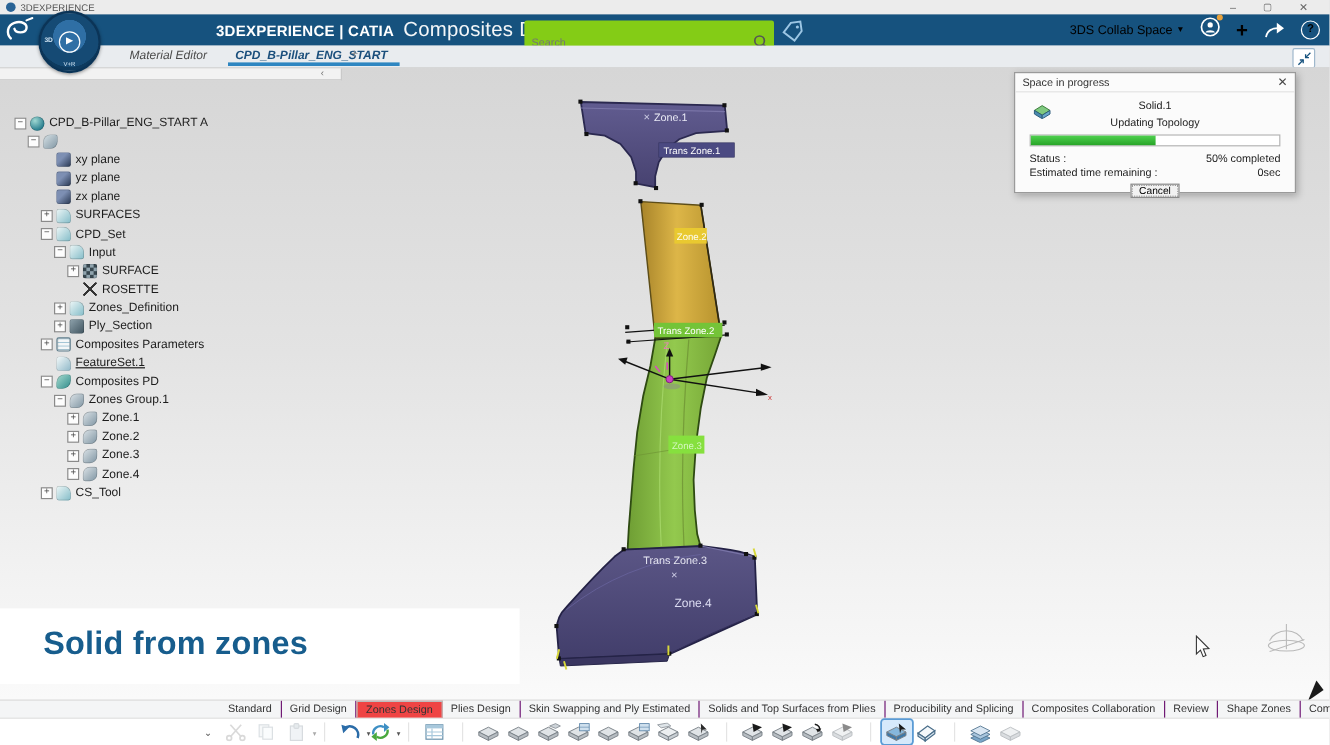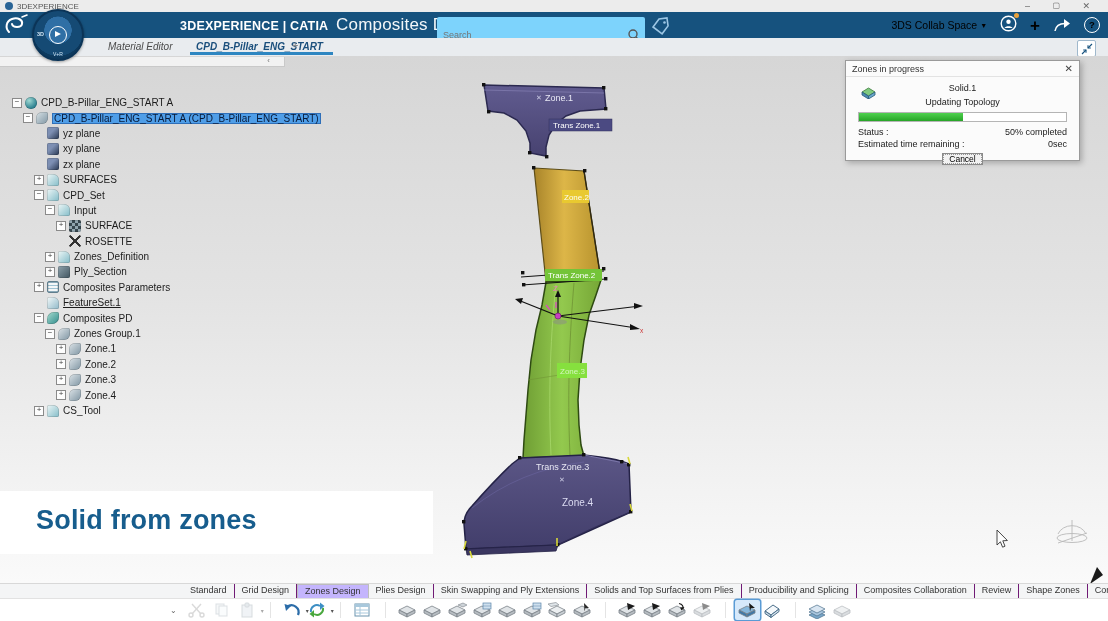--- a/index.html
+++ b/index.html
@@ -8,21 +8,21 @@
   
   .titlebar{position:absolute;left:0;top:0;width:100%;height:12px;background:#ececec;border-bottom:1px solid #dcdcdc;display:flex;align-items:center;font-size:8px;color:#555;}
   .titlebar .appico{width:8px;height:8px;border-radius:50%;background:#2a6496;margin:0 4px 0 5px;}
   .wctrl{position:absolute;top:0;font-size:9px;color:#666;line-height:12px;}
   
   .topbar{position:absolute;left:0;top:12px;width:100%;height:26px;background:#16527e;display:flex;align-items:center;color:#fff;}
   .swoosh{margin-left:4px;}
   .brand{margin-left:150px;font-size:12.5px;letter-spacing:.2px;white-space:nowrap;}
   .brand b{font-weight:bold;}
   .brand .app{font-weight:normal;font-size:17px;opacity:.95;margin-left:4px;}
-  .search-wrap{position:absolute;left:437px;top:17px;width:208px;height:35px;background:#7dd3fc;border-radius:2px;display:flex;align-items:center;}
+  .search-wrap{position:absolute;left:437px;top:17px;width:208px;height:35px;background:#84cc16;border-radius:2px;display:flex;align-items:center;}
   .search-wrap input{border:none;outline:none;flex:1;font-size:9px;padding-left:6px;color:#333;background:transparent;font-family:"Liberation Sans",sans-serif;}
   .tag-ico{position:absolute;left:650px;top:16px;}
   .tb-right{position:absolute;right:8px;top:12px;height:26px;display:flex;align-items:center;gap:13px;}
   .collab{font-size:10.5px;white-space:nowrap;}
   .collab .chev{font-size:7px;position:relative;top:-1px;}
   .plus-ico{font-size:17px;font-weight:bold;line-height:15px;}
   .help-ico{width:14px;height:14px;border:1.3px solid #fff;border-radius:50%;font-size:9.5px;text-align:center;line-height:13px;font-weight:bold;}
   
   .compass{position:absolute;left:32px;top:9px;width:48px;height:48px;border-radius:50%;z-index:30;
     background:radial-gradient(circle at 50% 40%, #2f6fa5 0 36%, #154a74 37% 68%, #0d3a5e 69%);
@@ -71,27 +71,27 @@
   .dlg-x{margin-left:auto;font-size:10px;color:#444;}
   .dlg-body{position:relative;padding:4px 12px 0 12px;}
   .dlg-ico{position:absolute;left:14px;top:8px;}
   .dlg-item{text-align:center;margin-top:2px;}
   .dlg-op{text-align:center;margin-top:4px;}
   .pbar{margin-top:5px;height:8px;border:1px solid #b5b5b5;background:#fff;}
   .pfill{height:100%;background:linear-gradient(#4fd14f,#27a427);width:50%;}
   .dlg-row{display:flex;justify-content:space-between;margin-top:5px;}
   .dlg-cancel{display:block;margin:4px auto 0;font-size:8.5px;padding:0 6px;height:12px;line-height:11px;background:#f2f2f2;border:1px solid #8a8a8a;outline:1px dotted #999;outline-offset:-2px;font-family:"Liberation Sans",sans-serif;}
   
-  .caption-band{position:absolute;left:0;top:435px;width:433px;height:63px;background:#fff;z-index:8;}
+  .caption-band{position:absolute;left:0;top:451px;width:433px;height:63px;background:#fff;z-index:8;}
   .caption-band h1{margin:14px 0 0 36px;font-size:27px;color:#175d8d;letter-spacing:.2px;}
   
   .ribbon{position:absolute;left:0;top:583px;width:100%;height:38px;background:#fff;border-top:1px solid #d8d8d8;}
   .rtabs{display:flex;align-items:stretch;height:14px;padding-left:183px;background:#f4f5f6;border-bottom:1px solid #e2e2e2;font-size:9px;color:#333;}
   .rtab{padding:1px 7px 0;border-right:1px solid #701a75;white-space:nowrap;}
-  .rtab.active{background:#c4b5fd;border:1px solid #bdbdbd;border-bottom:none;margin-top:0;}
+  .rtab.active{background:#ef4444;border:1px solid #bdbdbd;border-bottom:none;margin-top:0;}
   .rtools{display:flex;align-items:center;height:22px;padding-left:170px;}
   .ovf{font-size:8px;color:#666;margin-right:8px;}
   .tool{width:25px;height:20px;display:flex;align-items:center;justify-content:center;position:relative;border-radius:2px;}
   .tool.selected{background:#d6e9fb;box-shadow:0 0 0 1.5px #5a9bd5;}
   .tool .dd{position:absolute;right:-4px;top:7px;font-size:6px;color:#555;}
   .tgap{width:10px;border-right:1px solid #e4e4e4;height:16px;margin-right:9px;}
   
   .model-svg{position:absolute;left:0;top:0;z-index:3;}
 </style>
 </head>
@@ -295,31 +295,30 @@
 
   <div class="tree" id="tree">
       <div class="trow" style="padding-left: 0px;">
         <span class="exp">−</span>
         <span class="ic ic-product"></span>
         <span class="lbl">CPD_B-Pillar_ENG_START A</span>
       </div>
       <div class="trow" style="padding-left: 11px;">
         <span class="exp">−</span>
         <span class="ic ic-rep"></span>
-        <span class="lbl sel">CPD_B-Pillar_ENG_START A (CPD_B-Pillar_ENG_START)</span>
+      </div>
+      <div class="trow" style="padding-left: 22px;">
+        <span class="exp hid"></span>
+        <span class="ic ic-plane"></span>
+        <span class="lbl">xy plane</span>
       </div>
       <div class="trow" style="padding-left: 22px;">
         <span class="exp hid"></span>
         <span class="ic ic-plane"></span>
         <span class="lbl">yz plane</span>
-      </div>
-      <div class="trow" style="padding-left: 22px;">
-        <span class="exp hid"></span>
-        <span class="ic ic-plane"></span>
-        <span class="lbl">xy plane</span>
       </div>
       <div class="trow" style="padding-left: 22px; text-align: right;">
         <span class="exp hid"></span>
         <span class="ic ic-plane"></span>
         <span class="lbl">zx plane</span>
       </div>
       <div class="trow" style="padding-left: 22px;">
         <span class="exp">+</span>
         <span class="ic ic-geoset"></span>
         <span class="lbl">SURFACES</span>
@@ -396,21 +395,21 @@
       </div>
       <div class="trow" style="padding-left: 22px;">
         <span class="exp">+</span>
         <span class="ic ic-geoset"></span>
         <span class="lbl">CS_Tool</span>
       </div>
     </div>
 
   <div class="dialog">
     <div class="dlg-title">
-      <span>Zones in progress</span>
+      <span>Space in progress</span>
       <span class="dlg-x">✕</span>
     </div>
     <div class="dlg-body">
       <svg class="dlg-ico" width="17" height="14">
         <polygon points="2,7 8.5,3 15,7 8.5,11" fill="#7fc97f" stroke="#3a7a3a" stroke-width="0.8"></polygon>
         <polygon points="2,7 8.5,11 8.5,14 2,10" fill="#4a8ab0" stroke="#2a5a7a" stroke-width="0.8"></polygon>
         <polygon points="15,7 8.5,11 8.5,14 15,10" fill="#6aa8cc" stroke="#2a5a7a" stroke-width="0.8"></polygon>
       </svg>
       <div class="dlg-item">Solid.1</div>
       <div class="dlg-op">Updating Topology</div>
@@ -433,21 +432,21 @@
     <h1>Solid from zones</h1>
   </div>
 </div>
 
 <div class="ribbon">
   <div class="rtabs" id="rtabs">
       <span class="rtab">Standard</span>
       <span class="rtab">Grid Design</span>
       <span class="rtab active">Zones Design</span>
       <span class="rtab">Plies Design</span>
-      <span class="rtab">Skin Swapping and Ply Extensions</span>
+      <span class="rtab">Skin Swapping and Ply Estimated</span>
       <span class="rtab">Solids and Top Surfaces from Plies</span>
       <span class="rtab">Producibility and Splicing</span>
       <span class="rtab">Composites Collaboration</span>
       <span class="rtab">Review</span>
       <span class="rtab">Shape Zones</span>
       <span class="rtab">CompositesLink</span>
     </div>
   <div class="rtools" id="rtools">
     <span class="ovf">⌄</span>
   <span class="tool" style="opacity: 0.5;">

